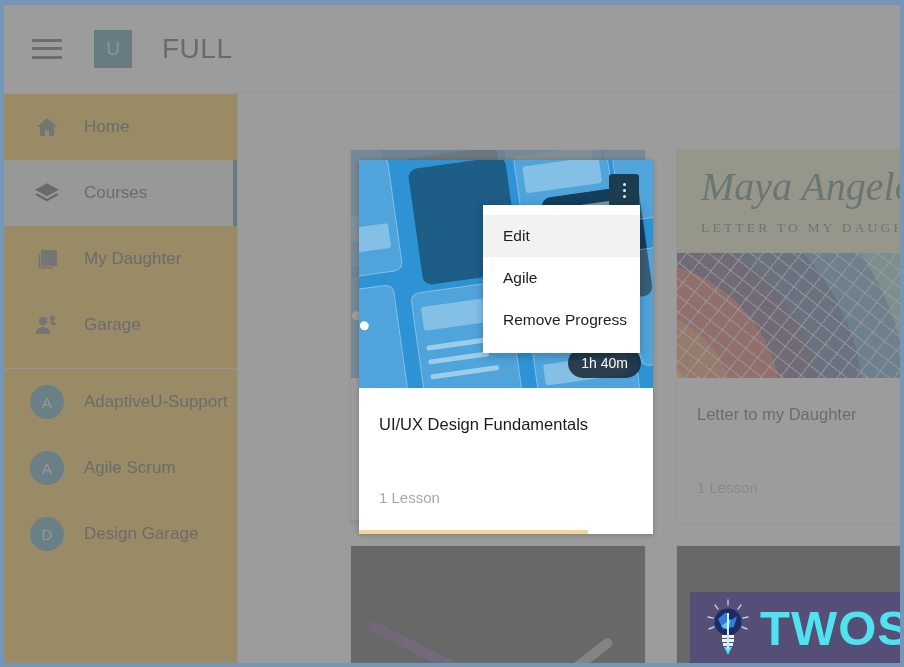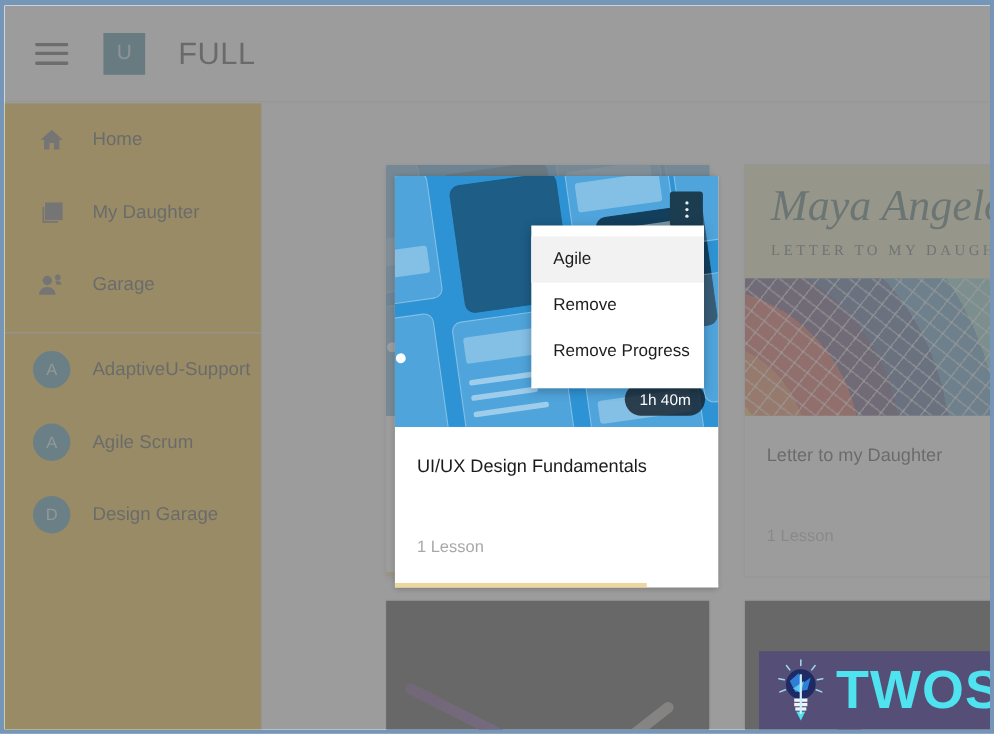--- a/index.html
+++ b/index.html
@@ -357,20 +357,29 @@
 
     <div class="nav-item">
       <span class="nav-icon">
         <svg width="24" height="24" viewBox="0 0 24 24" fill="currentColor">
           <path d="M12 3 L22 12 h-3 v9 h-5 v-6 h-4 v6 H5 v-9 H2 Z"></path>
         </svg>
       </span>
       <span class="nav-label">Home</span>
     </div>
 
+    <div class="nav-item active">
+      <span class="nav-icon">
+        <svg width="26" height="26" viewBox="0 0 24 24" fill="currentColor">
+          <path d="M12 3 L23 9 L12 15 L1 9 Z"></path>
+          <path d="M12 17.2 L3.2 12.4 L1 13.6 L12 19.8 L23 13.6 L20.8 12.4 Z"></path>
+        </svg>
+      </span>
+      <span class="nav-label">Courses</span>
+    </div>
 
     <div class="nav-item">
       <span class="nav-icon">
         <svg width="23" height="23" viewBox="0 0 24 24" fill="none" stroke="currentColor" stroke-width="1.7">
           <rect x="6" y="3" width="15" height="15" fill="currentColor"></rect>
           <path d="M3.5 6.5 v14 h14"></path>
         </svg>
       </span>
       <span class="nav-label">My Daughter</span>
     </div>
@@ -555,24 +564,24 @@
         <div class="card-meta">1 Lesson</div>
         <div class="progress-track">
           <div class="progress-fill" style="width:78%"></div>
         </div>
       </div>
     </div>
   </div>
 
   <div id="context-menu">
     <div class="menu-item hover">
+      <span>Edit</span>
+    </div>
+    <div class="menu-item">
       <span>Agile</span>
-    </div>
-    <div class="menu-item">
-      <span>Remove</span>
     </div>
     <div class="menu-item">
       <span>Remove Progress</span>
     </div>
   </div>
 
   <div id="watermark">
     <svg id="bulb" viewBox="0 0 48 58">
       <g stroke="#9fd8ea" stroke-width="1.4" stroke-linecap="round">
         <line x1="24" y1="1" x2="24" y2="6"></line>

